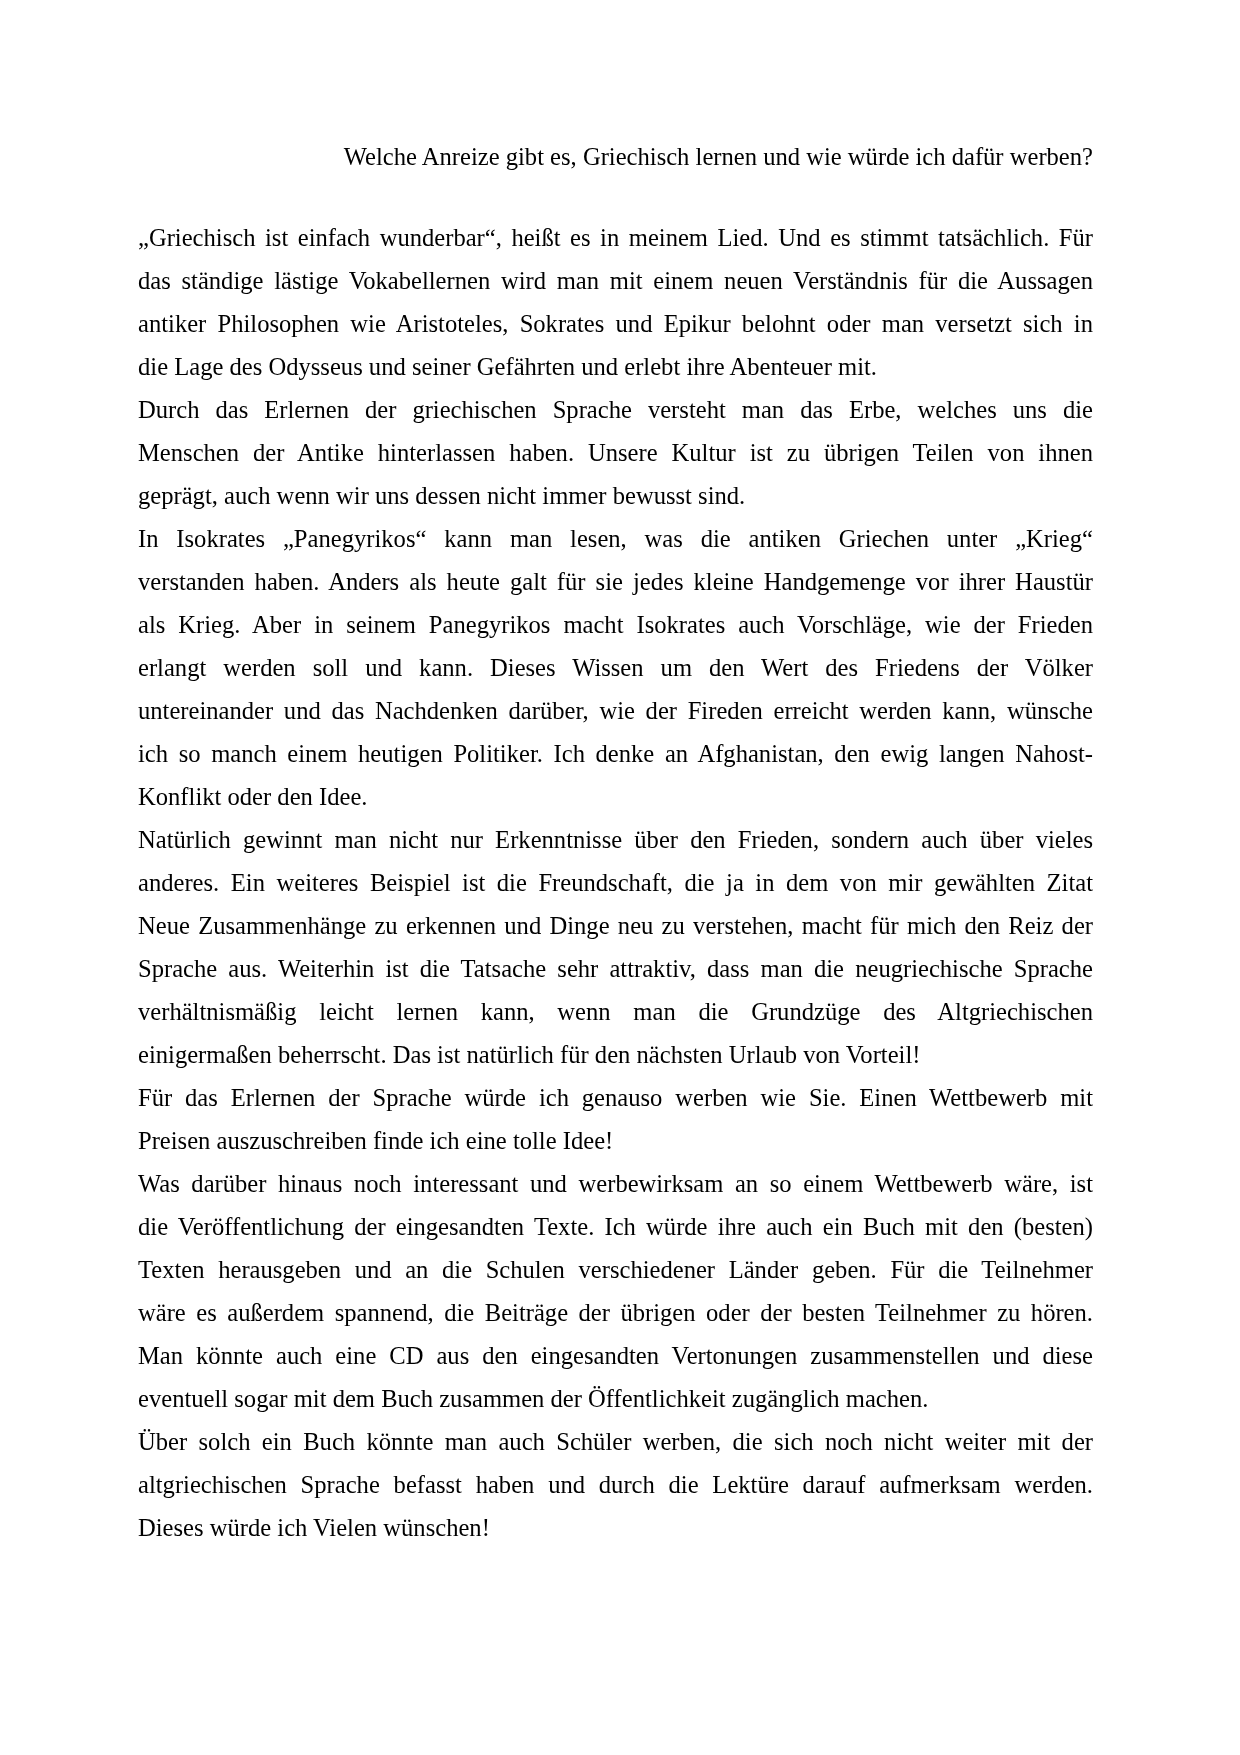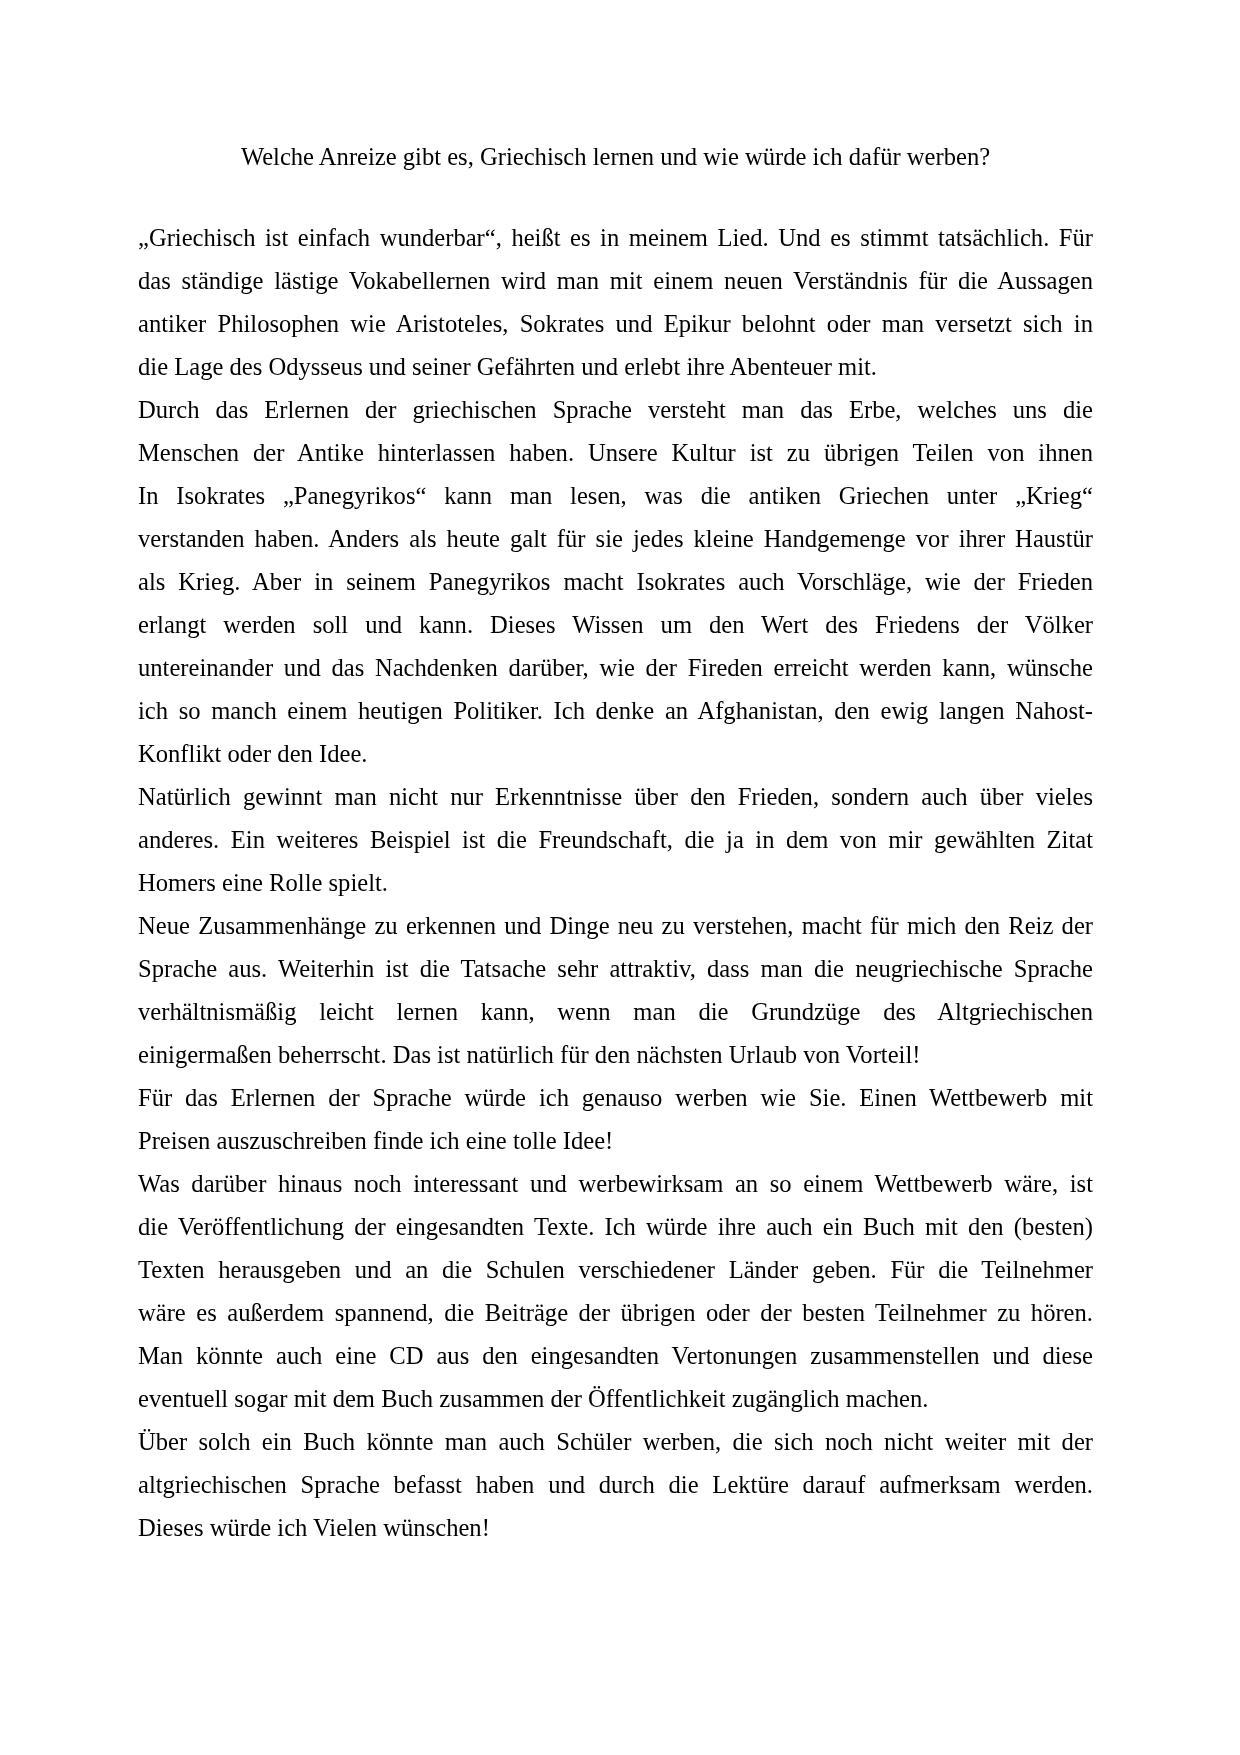--- a/index.html
+++ b/index.html
@@ -14,21 +14,21 @@
     box-sizing: border-box;
     background: #ffffff;
     color: #000000;
     font-family: "Liberation Serif", "DejaVu Serif", serif;
     font-size: 24.6px;
     line-height: 43px;
     padding: 135px 147px 0 138px;
     overflow: hidden;
   }
   .title {
-    text-align: center;
+    text-align: right;
     white-space: nowrap;
   }
   .doc-body {
     margin-top: 38px; 
   }
   .line {
     text-align: justify;
     text-align-last: justify;
     height: 43px;
     overflow: hidden;
@@ -43,30 +43,30 @@
 
 <div class="page">
   <div class="title">Welche Anreize gibt es, Griechisch lernen und wie würde ich dafür werben?</div>
   <div class="doc-body">
       <div class="line">„Griechisch ist einfach wunderbar“, heißt es in meinem Lied. Und es stimmt tatsächlich. Für</div>
       <div class="line">das ständige lästige Vokabellernen wird man mit einem neuen Verständnis für die Aussagen</div>
       <div class="line">antiker Philosophen wie Aristoteles, Sokrates und Epikur belohnt oder man versetzt sich in</div>
       <div class="line last">die Lage des Odysseus und seiner Gefährten und erlebt ihre Abenteuer mit.</div>
       <div class="line">Durch das Erlernen der griechischen Sprache versteht man das Erbe, welches uns die</div>
       <div class="line">Menschen der Antike hinterlassen haben. Unsere Kultur ist zu übrigen Teilen von ihnen</div>
+      <div class="line last">geprägt, auch wenn wir uns dessen nicht immer bewusst sind.</div>
       <div class="line">In Isokrates „Panegyrikos“ kann man lesen, was die antiken Griechen unter „Krieg“</div>
       <div class="line">verstanden haben. Anders als heute galt für sie jedes kleine Handgemenge vor ihrer Haustür</div>
       <div class="line">als Krieg. Aber in seinem Panegyrikos macht Isokrates auch Vorschläge, wie der Frieden</div>
       <div class="line">erlangt werden soll und kann. Dieses Wissen um den Wert des Friedens der Völker</div>
       <div class="line">untereinander und das Nachdenken darüber, wie der Fireden erreicht werden kann, wünsche</div>
       <div class="line">ich so manch einem heutigen Politiker. Ich denke an Afghanistan, den ewig langen Nahost-</div>
       <div class="line last">Konflikt oder den Idee.</div>
       <div class="line">Natürlich gewinnt man nicht nur Erkenntnisse über den Frieden, sondern auch über vieles</div>
       <div class="line">anderes. Ein weiteres Beispiel ist die Freundschaft, die ja in dem von mir gewählten Zitat</div>
-      <div class="line last">Homers eine Rolle spielt.</div>
       <div class="line">Neue Zusammenhänge zu erkennen und Dinge neu zu verstehen, macht für mich den Reiz der</div>
       <div class="line">Sprache aus. Weiterhin ist die Tatsache sehr attraktiv, dass man die neugriechische Sprache</div>
       <div class="line">verhältnismäßig leicht lernen kann, wenn man die Grundzüge des Altgriechischen</div>
       <div class="line last">einigermaßen beherrscht. Das ist natürlich für den nächsten Urlaub von Vorteil!</div>
       <div class="line">Für das Erlernen der Sprache würde ich genauso werben wie Sie. Einen Wettbewerb mit</div>
       <div class="line last">Preisen auszuschreiben finde ich eine tolle Idee!</div>
       <div class="line">Was darüber hinaus noch interessant und werbewirksam an so einem Wettbewerb wäre, ist</div>
       <div class="line">die Veröffentlichung der eingesandten Texte. Ich würde ihre auch ein Buch mit den (besten)</div>
       <div class="line">Texten herausgeben und an die Schulen verschiedener Länder geben. Für die Teilnehmer</div>
       <div class="line">wäre es außerdem spannend, die Beiträge der übrigen oder der besten Teilnehmer zu hören.</div>

